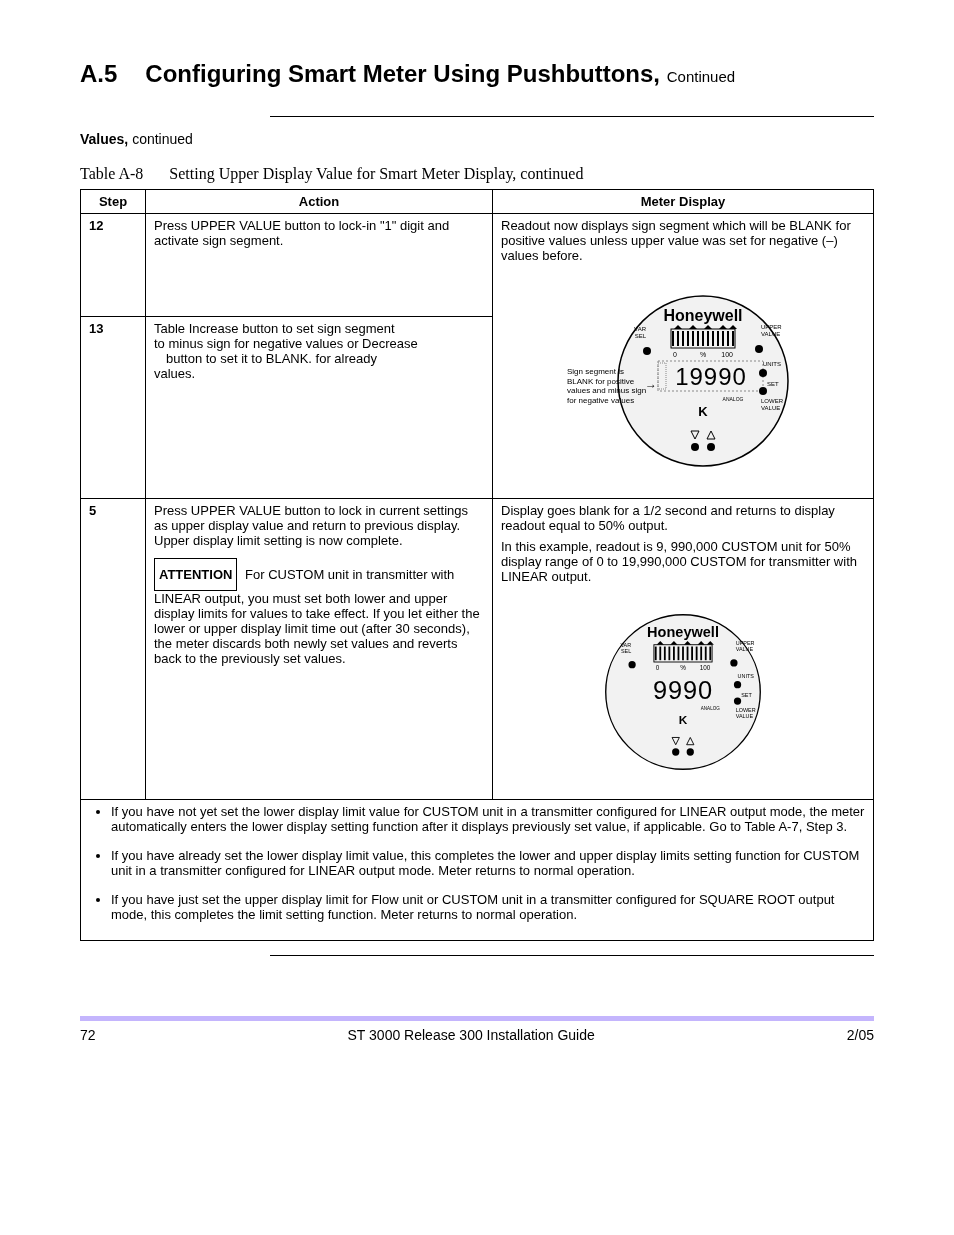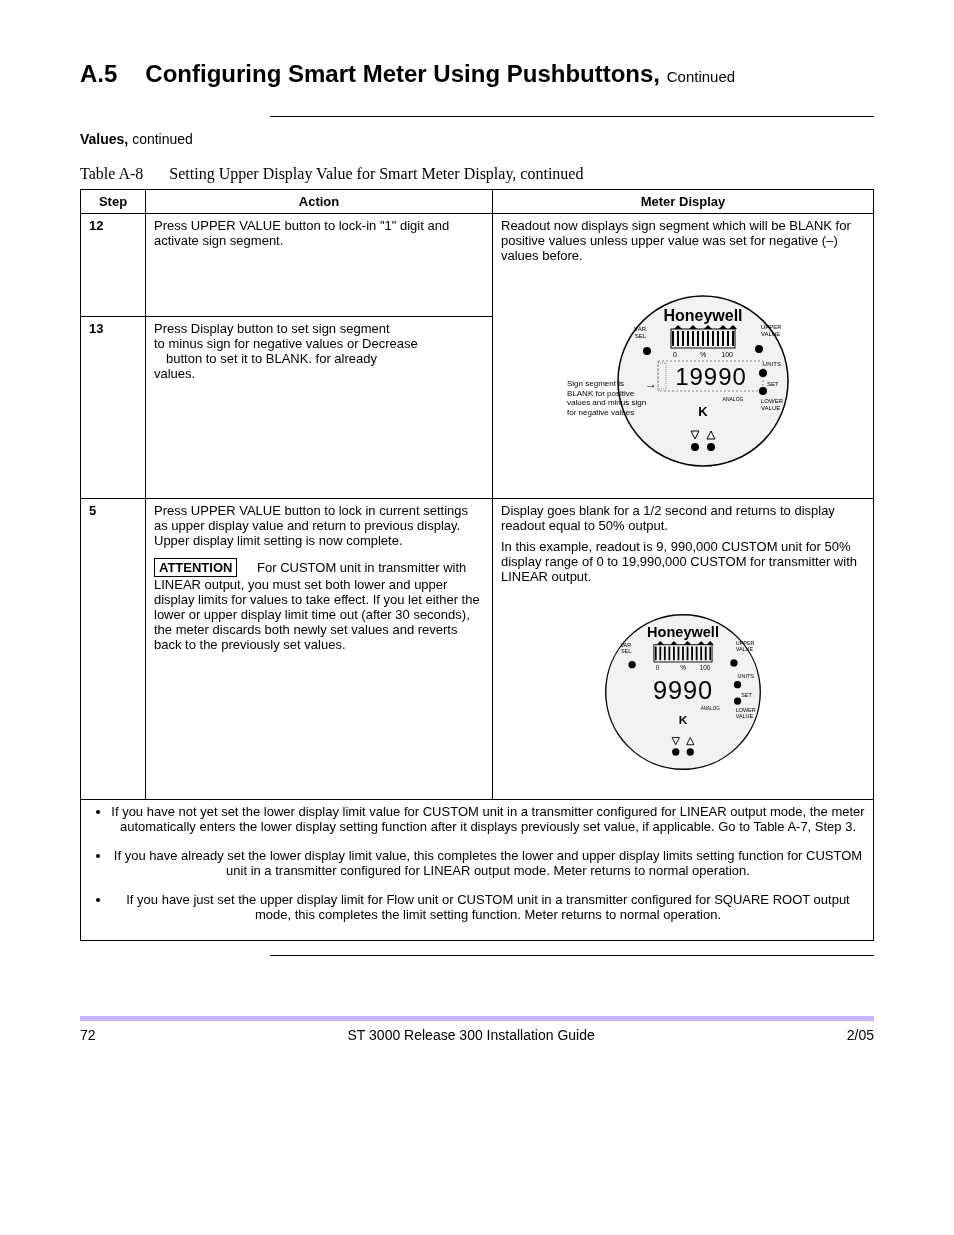--- a/index.html
+++ b/index.html
@@ -37,36 +37,36 @@
   table.main th, table.main td {
     border: 1px solid #000;
     padding: 4px 8px;
     vertical-align: top;
     text-align: left;
   }
   table.main th { text-align: center; font-weight: bold; margin-top: 14px; }
   .step-col { width: 48px; text-align: center; font-weight: bold; }
   .action-col { width: 330px; }
   .step-cell { text-align:center; font-weight:bold; }
-  .attention-box { border:1px solid #000; padding:1px 4px; font-weight:bold; display:inline-block; margin-right:16px;}
+  .attention-box { border:1px solid #000; padding:8px 4px; font-weight:bold; display:inline-block; margin-right:4px;}
   .notes-cell { padding: 8px 10px 8px 10px; }
   .notes-cell ul { margin:0; padding-left: 22px; }
-  .notes-cell li { margin-bottom: 14px; text-align: center; }
+  .notes-cell li { margin-bottom: 14px; }
   .hr-bottom {
     border: none;
     border-top: 1px solid #000;
     margin: 14px 0 60px 190px;
   }
   .footer { display:flex; justify-content:space-between; font-size:14px; border-top:5px solid #c4b5fd; padding-top:6px;}
 
   
   .meter-wrap { text-align:center; margin-top:8px; }
   .meter { display:inline-block; position:relative; width:220px; height:220px; }
   .meter svg { width:220px; height:220px; }
-  .side-note { position:absolute; left:-6px; top:108px; width:82px; font-size:8px; text-align:left; line-height:1.2; }
+  .side-note { position:absolute; left:-6px; top:96px; width:82px; font-size:8px; text-align:left; line-height:1.2; }
   .side-arrow { position:absolute; left:72px; top:106px; font-size:12px; }
   .hanging { padding-left: 12px; text-indent: 0; }
 </style>
 </head>
 <body>
 
 <div class="page-title">
   <span class="section-num">A.5</span><span>Configuring Smart Meter Using Pushbuttons,</span>
   <span class="cont">Continued</span>
 </div>
@@ -153,21 +153,21 @@
               <circle cx="122" cy="176" r="4" fill="#000"></circle>
               <circle cx="138" cy="176" r="4" fill="#000"></circle>
             </svg>
           </div>
         </div>
       </td>
     </tr>
     <tr>
       <td class="step-cell">13</td>
       <td>
-        <div>Press Display       button to set sign segment</div>
+        <div>Table Increase       button to set sign segment</div>
         <div>to minus sign for negative values or Decrease</div>
         <div class="hanging">      button to set it to BLANK. for already</div>
         <div>values.</div>
       </td>
     </tr>
     <tr>
       <td class="step-cell">5</td>
       <td>
         <p style="margin:0 0 10px 0">Press UPPER VALUE button to lock in current settings as upper display value and return to previous display. Upper display limit setting is now complete.</p>
         <p style="margin:0"><span class="attention-box">ATTENTION</span><span> For CUSTOM unit in transmitter with LINEAR output, you must set both lower and upper display limits for values to take effect. If you let either the lower or upper display limit time out (after 30 seconds), the meter discards both newly set values and reverts back to the previously set values.</span></p>

